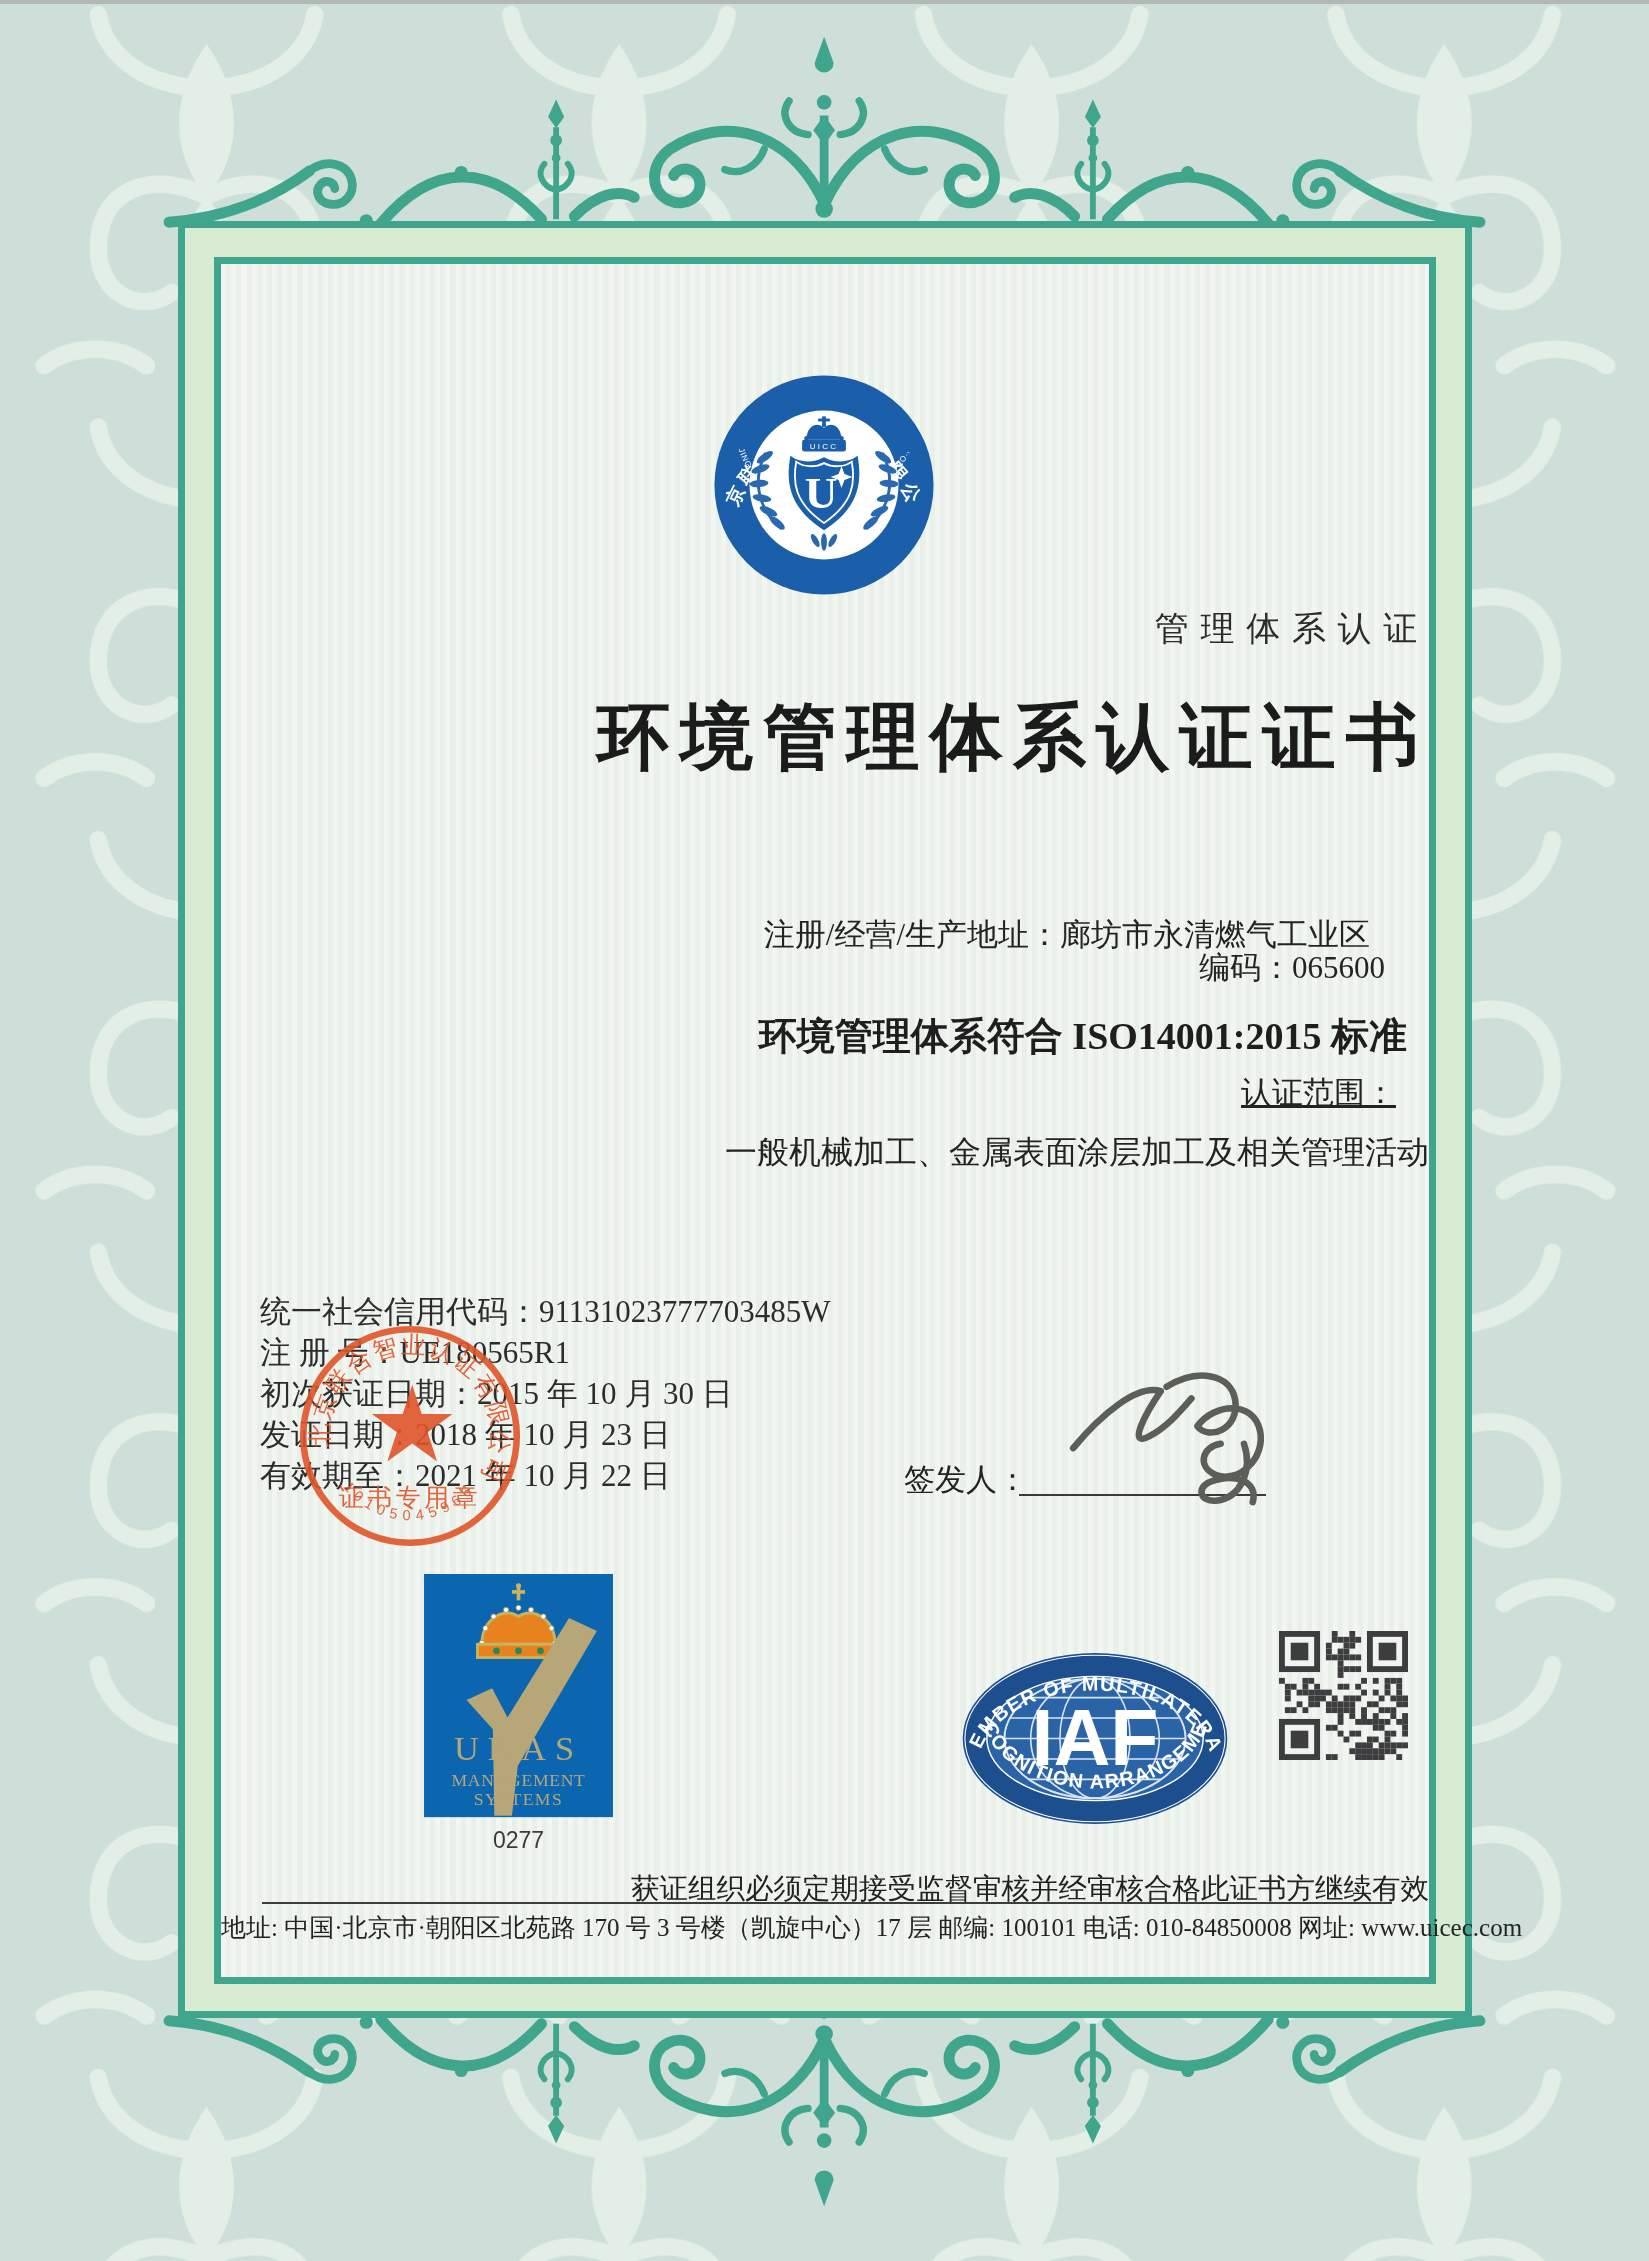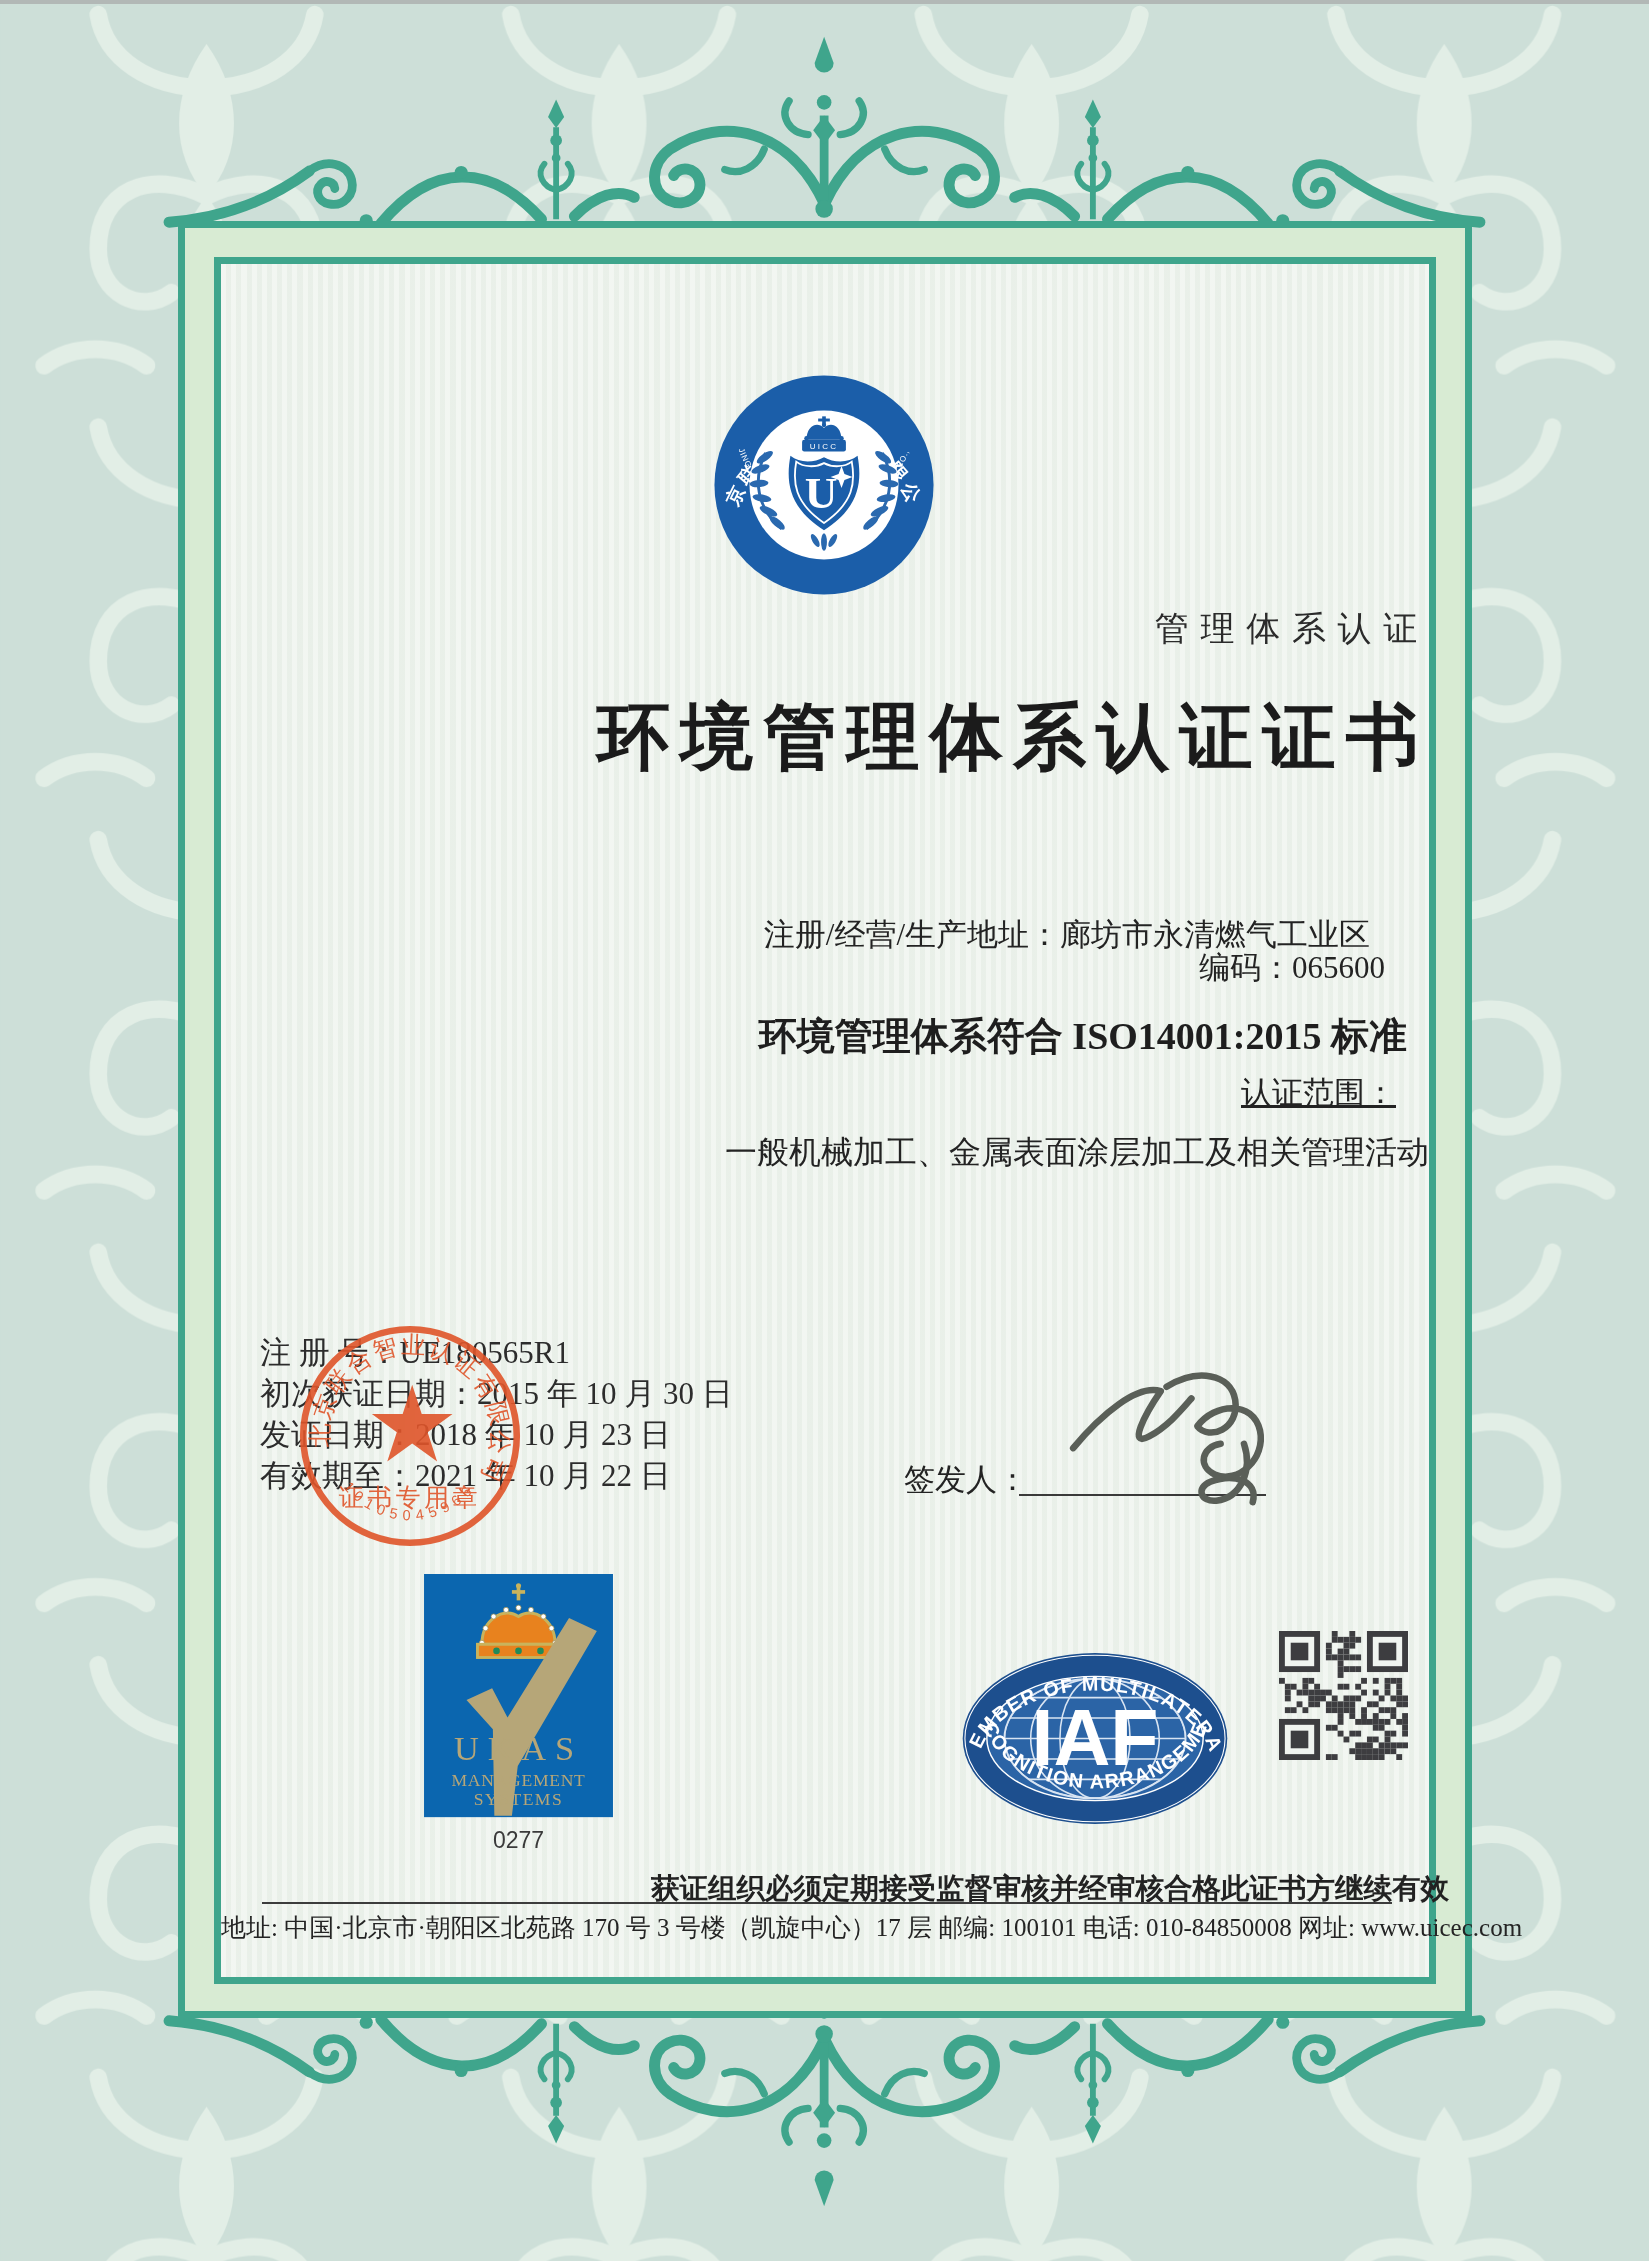--- a/index.html
+++ b/index.html
@@ -21,21 +21,21 @@
   .company{top:790px;font-size:70px;letter-spacing:5.9px;font-weight:bold;font-family:"Liberation Sans",sans-serif;color:#1b1b1b;}
   .addr{top:914px;font-size:31px;transform:translateX(-59px);}
   .postcode{top:947px;font-size:31px;transform:translateX(-44px);}
   .standard{top:1011px;font-size:38px;font-weight:bold;transform:translateX(-22px);color:#1e1e1e;}
   .scope-label{top:1072px;font-size:31px;transform:translateX(-33px);text-decoration:underline;}
   .scope{top:1131px;font-size:32px;}
   .fieldline{left:260px;font-size:31px;color:#2c2c2c;}
   .f1{top:1291px;} .f2{top:1332px;} .f3{top:1373px;} .f4{top:1414px;} .f5{top:1455px;}
   .signer{left:904px;top:1459px;font-size:31px;}
   #sign-line{left:1019px;top:1494px;width:247px;border-top:2.2px solid #3a3a3a;z-index:3;}
-  .notice{top:1870px;font-size:28.5px;font-weight:bold;color:#222;padding-left:20px;}
+  .notice{top:1870px;font-size:28.5px;font-weight:normal;color:#222;}
   #footer-rule{left:262px;top:1902px;width:1130px;border-top:2.2px solid #3c3c3c;z-index:3;}
   .contact{top:1911px;font-size:25px;color:#242424;}
   .query{top:1944px;font-size:25px;color:#242424;}
   .ukas-number{left:424px;top:1827px;width:189px;text-align:center;font-size:23px;font-family:"Liberation Sans",sans-serif;color:#3a3a3a;z-index:3;}
   
   #wallpaper{left:0;top:0;z-index:0;}
   #orn-top,#orn-bottom{left:146px;z-index:1;}
   #orn-top{top:5.9px;} #orn-bottom{top:1996px;}
   #authority-logo{left:713px;top:374px;z-index:3;}
   #ukas-logo{left:424px;top:1574px;z-index:3;}
@@ -173,20 +173,21 @@
   </svg>
 
   <div class="abs txt center subtitle">管理体系认证</div>
   <div class="abs txt center title">环境管理体系认证证书</div>
   <div class="abs txt center addr">注册/经营/生产地址：廊坊市永清燃气工业区</div>
   <div class="abs txt center postcode">编码：065600</div>
   <div class="abs txt center standard">环境管理体系符合 ISO14001:2015 标准</div>
   <div class="abs txt center scope-label">认证范围：</div>
   <div class="abs txt center scope">一般机械加工、金属表面涂层加工及相关管理活动</div>
 
+  <div class="abs txt fieldline f1">统一社会信用代码：91131023777703485W</div>
   <div class="abs txt fieldline f2">注 册 号：UE180565R1</div>
   <div class="abs txt fieldline f3">初次获证日期：2015 年 10 月 30 日</div>
   <div class="abs txt fieldline f4">发证日期：2018 年 10 月 23 日</div>
   <div class="abs txt fieldline f5">有效期至：2021 年 10 月 22 日</div>
 
   <div class="abs txt signer">签发人：</div>
   <div id="sign-line" class="abs"></div>
 
   <svg id="signature" class="abs" width="263" height="146" viewBox="0 0 360 200" xmlns="http://www.w3.org/2000/svg">
     <g fill="none" stroke="#5a5f58" stroke-width="9" stroke-linecap="round" stroke-linejoin="round">

